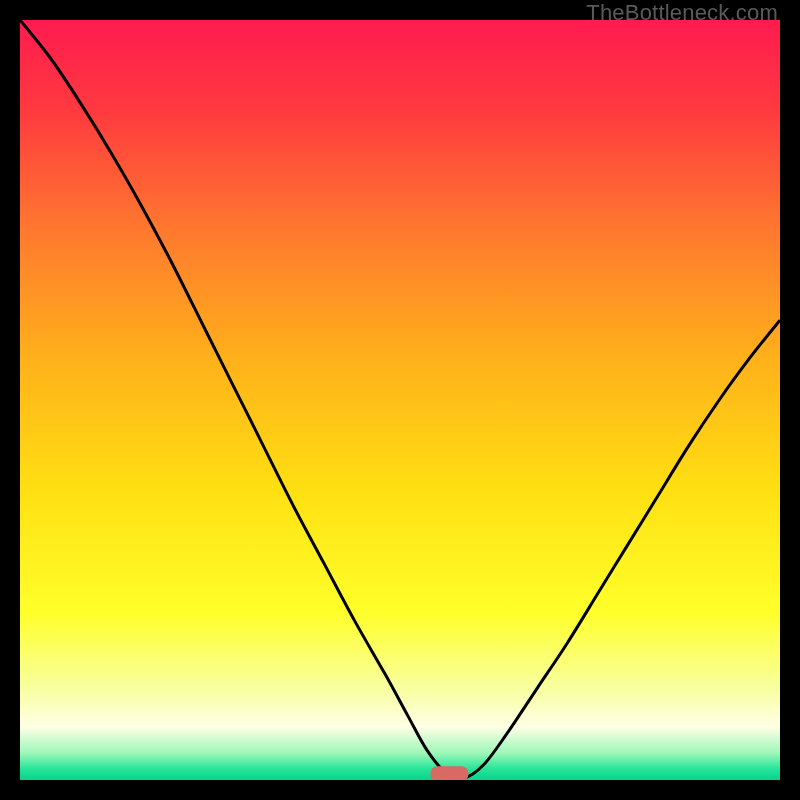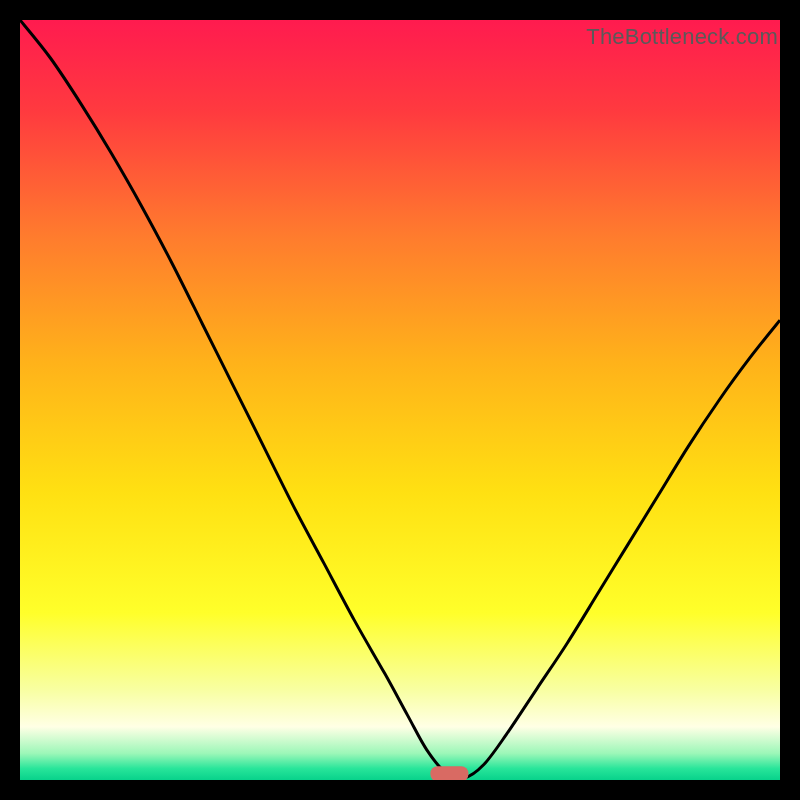--- a/index.html
+++ b/index.html
@@ -27,21 +27,20 @@
   }
   .watermark {
     position: absolute;
     top: 0;
     right: 22px;
     font-family: Arial, Helvetica, sans-serif;
     font-size: 22px;
     color: #5a5a5a;
     letter-spacing: 0.2px;
     user-select: none;
-    margin-top: 24px;
   }
   svg { display: block; }
 </style>
 </head>
 <body>
 
 <div class="frame">
   <svg class="plot-area" width="760" height="760" viewBox="0 0 760 760">
     <defs>
       <linearGradient id="bg-grad" x1="0" y1="0" x2="0" y2="1">

